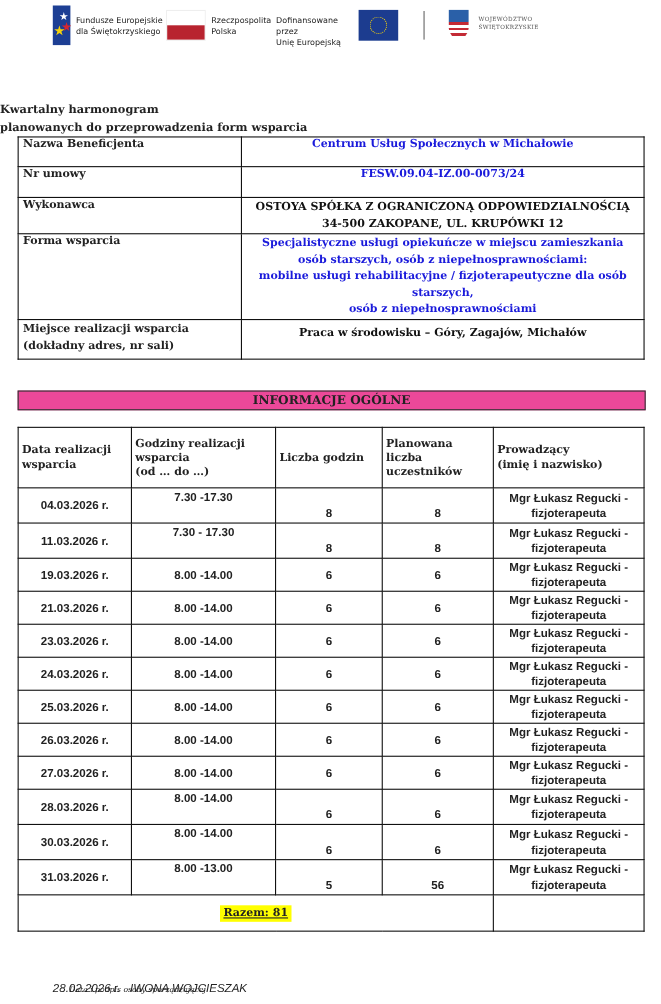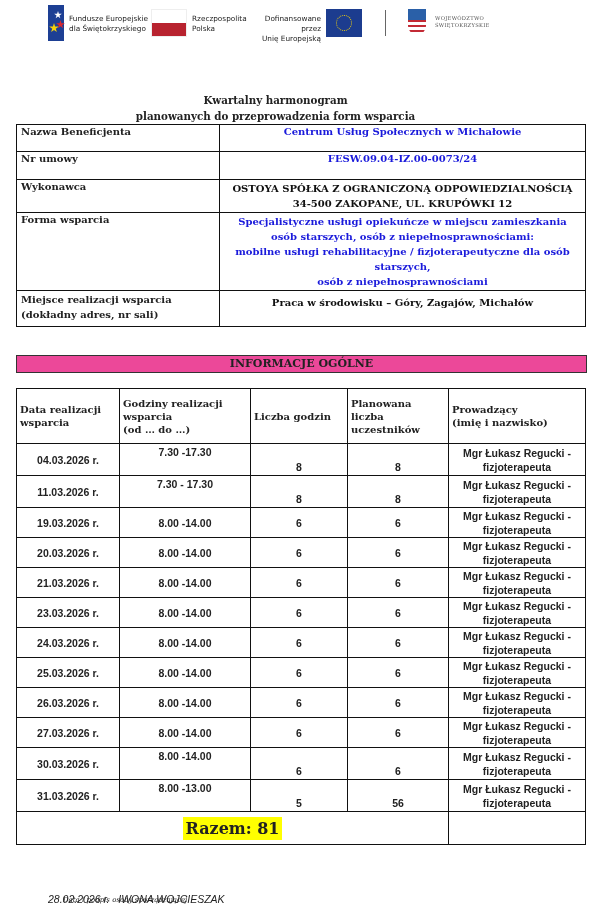--- a/index.html
+++ b/index.html
@@ -10,31 +10,31 @@
   .logo { position:absolute; }
   .fe-mark { left:48px; top:5px; width:16px; height:36px; background:#1d3f94; }
   .fe-mark .star1 { position:absolute; left:6px; top:6px; width:8px; height:8px; background:#fff; clip-path:polygon(50% 0,61% 35%,98% 35%,68% 57%,79% 91%,50% 70%,21% 91%,32% 57%,2% 35%,39% 35%); }
   .fe-mark .star2 { position:absolute; left:1px; top:18px; width:10px; height:10px; background:#f5d20a; clip-path:polygon(50% 0,61% 35%,98% 35%,68% 57%,79% 91%,50% 70%,21% 91%,32% 57%,2% 35%,39% 35%); }
   .fe-mark .star3 { position:absolute; left:8px; top:15px; width:9px; height:9px; background:#d8262f; clip-path:polygon(50% 0,61% 35%,98% 35%,68% 57%,79% 91%,50% 70%,21% 91%,32% 57%,2% 35%,39% 35%); }
   .fe-text { left:69px; top:14px; font-family:"DejaVu Sans", sans-serif; font-size:7.3px; line-height:10px; color:#222; }
   .pl-flag { left:151px; top:9px; width:36px; height:28px; border:1px solid #eee; box-sizing:border-box; }
   .pl-flag .white { height:50%; background:#fff; }
   .pl-flag .red { height:50%; background:#b8232f; }
   .pl-text { left:192px; top:14px; font-family:"DejaVu Sans", sans-serif; font-size:7.3px; line-height:10px; color:#222; }
-  .eu-text { left:251px; top:14px; font-family:"DejaVu Sans", sans-serif; font-size:7.3px; line-height:10px; color:#222; text-align:right; width:70px; }
+  .eu-text { left:251px; top:14px; font-family:"DejaVu Sans", sans-serif; font-size:7.3px; line-height:10px; color:#222; width:70px; }
   .eu-flag { left:326px; top:9px; width:36px; height:28px; background:#1c3c8f; }
   .eu-flag .ring { position:absolute; left:10px; top:6px; width:14px; height:14px; border:1.5px dotted #f5d20a; border-radius:50%; }
   .divider { left:385px; top:10px; width:1px; height:26px; background:#666; }
   .coa { left:408px; top:9px; width:18px; height:28px; }
   .coa .top { height:11px; background:#2a60a8; }
   .coa .bot { height:15px; background:repeating-linear-gradient(180deg,#c32a35 0 2.5px,#fff 2.5px 5px); border-radius:0 0 9px 9px; }
   .sw-text { left:435px; top:15px; font-family:"DejaVu Serif", serif; font-size:5.2px; line-height:7px; color:#555; letter-spacing:0.3px; }
 
   
-  .title { position:absolute; left:0; width:551px; text-align:center; font-size:10.3px; font-weight:bold; color:#222; }
+  .title { position:absolute; left:0; width:551px; text-align:left; font-size:10.3px; font-weight:bold; color:#222; }
   .t1 { top:94px; }
   .t2 { top:110px; }
 
   
   table { border-collapse:collapse; position:absolute; }
   .info { left:16px; top:124px; width:570px; }
   .info td { border:1.2px solid #111; font-size:10px; vertical-align:top; padding:1px 4px;margin-left:20px; }
   .info td.lbl { width:194px; font-weight:bold; color:#222; }
   .info td.val { text-align:center; font-weight:bold; }
   .blue { color:#1a1adb; }
@@ -46,21 +46,21 @@
   .sched { left:16px; top:388px; width:570px; }
   .sched th, .sched td { border:1.2px solid #111; }
   .sched th { font-weight:bold; font-size:10px; text-align:left; padding:2px 3px; vertical-align:middle; height:50px; color:#222; line-height:13px; }
   .sched td { font-family:"Liberation Sans", sans-serif; font-weight:bold; font-size:10.5px; text-align:center; height:29px; padding:0 2px; color:#222; }
   .sched td.date { vertical-align:middle;margin-left:40px; }
   .sched td.hrs { vertical-align:top; padding-top:2px; }
   .sched td.hrs.mid { vertical-align:middle; padding-top:0; }
   .sched td.num { vertical-align:bottom; padding-bottom:2px; }
   .sched td.num.mid { vertical-align:middle; padding-bottom:0; }
   .sched td.lead { line-height:14px; vertical-align:middle; }
-  .sched td.total { height:32px; font-family:"DejaVu Serif", serif; font-size:16px; }
+  .sched td.total { height:32px; font-family:"DejaVu Serif", serif; font-size:10px;text-decoration:underline; }
   .hl { background:#ffff00; padding:2px 3px; }
 
   .sig { position:absolute; left:48px; top:880px; font-family:"Liberation Sans", sans-serif; font-style:italic; font-size:10.5px; color:#222;margin-top:13px; }
   .sig-label { position:absolute; left:48px; top:896px; font-family:"DejaVu Serif", serif; font-style:italic; font-size:7px; color:#222;margin-left:15px; }
 </style>
 </head>
 <body>
 
 <div class="logos">
   <div class="logo fe-mark">
@@ -192,30 +192,20 @@
         <td class="date">19.03.2026 r.</td>
         <td class="hrs mid">8.00 -14.00</td>
         <td class="num mid">6</td>
         <td class="num mid">6</td>
         <td class="lead">
           <div>Mgr Łukasz Regucki -</div>
           <div>fizjoterapeuta</div>
         </td>
       </tr>
       <tr>
-        <td class="date">20.03.2026 r.</td>
-        <td class="hrs mid">8.00 -14.00</td>
-        <td class="num mid">6</td>
-        <td class="num mid">6</td>
-        <td class="lead">
-          <div>Mgr Łukasz Regucki -</div>
-          <div>fizjoterapeuta</div>
-        </td>
-      </tr>
-      <tr>
         <td class="date">21.03.2026 r.</td>
         <td class="hrs mid">8.00 -14.00</td>
         <td class="num mid">6</td>
         <td class="num mid">6</td>
         <td class="lead">
           <div>Mgr Łukasz Regucki -</div>
           <div>fizjoterapeuta</div>
         </td>
       </tr>
       <tr>
@@ -256,20 +246,30 @@
         <td class="lead">
           <div>Mgr Łukasz Regucki -</div>
           <div>fizjoterapeuta</div>
         </td>
       </tr>
       <tr>
         <td class="date">27.03.2026 r.</td>
         <td class="hrs mid">8.00 -14.00</td>
         <td class="num mid">6</td>
         <td class="num mid">6</td>
+        <td class="lead">
+          <div>Mgr Łukasz Regucki -</div>
+          <div>fizjoterapeuta</div>
+        </td>
+      </tr>
+      <tr>
+        <td class="date">28.03.2026 r.</td>
+        <td class="hrs">8.00 -14.00</td>
+        <td class="num">6</td>
+        <td class="num">6</td>
         <td class="lead">
           <div>Mgr Łukasz Regucki -</div>
           <div>fizjoterapeuta</div>
         </td>
       </tr>
       <tr>
         <td class="date">30.03.2026 r.</td>
         <td class="hrs">8.00 -14.00</td>
         <td class="num">6</td>
         <td class="num">6</td>

